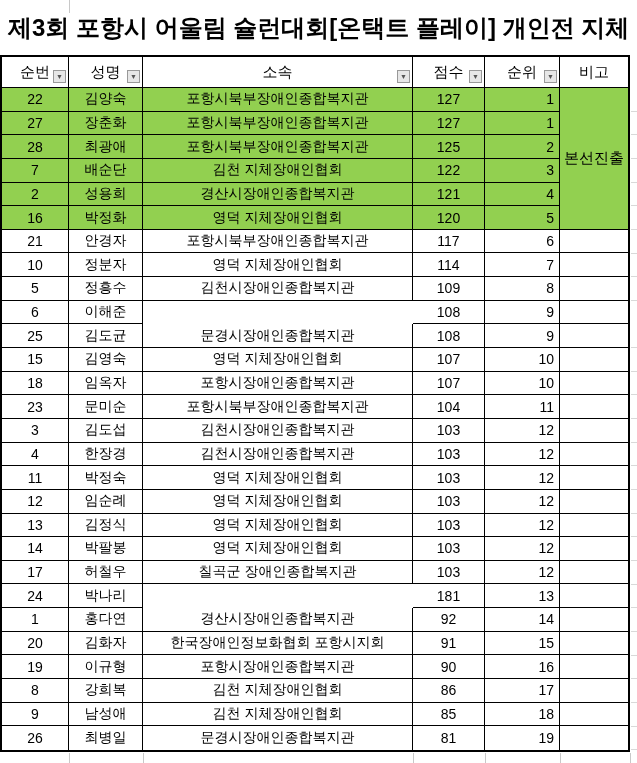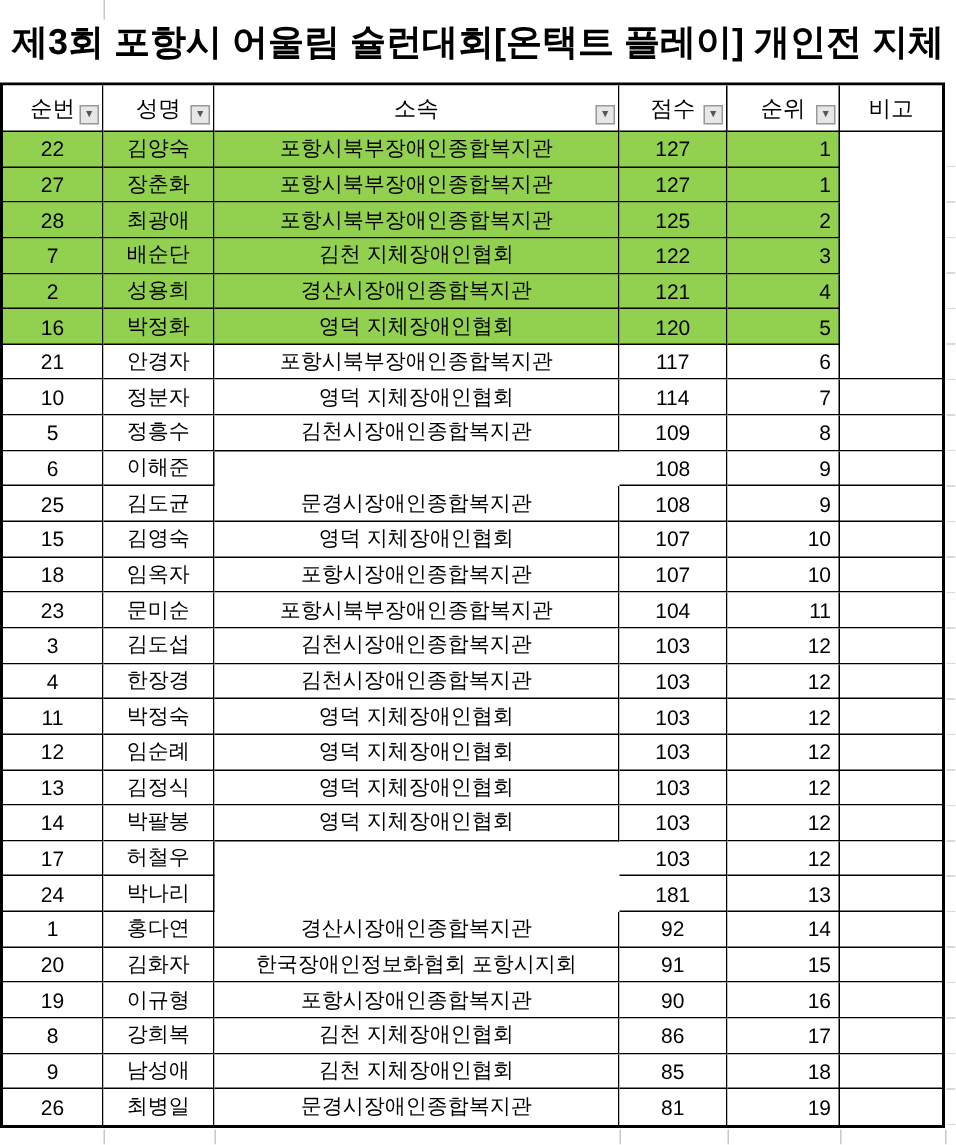--- a/index.html
+++ b/index.html
@@ -99,20 +99,21 @@
         </span>
       </div>
       <div class="cell hdr lastcol" style="grid-area: 1 / 6;">
         <span>비고</span>
       </div>
       <div class="cell  hl" style="grid-area: 2 / 1; text-align: right;">22</div>
       <div class="cell  hl" style="grid-area: 2 / 2;">김양숙</div>
       <div class="cell  hl" style="grid-area: 2 / 3;">포항시북부장애인종합복지관</div>
       <div class="cell  hl" style="grid-area: 2 / 4;">127</div>
       <div class="cell rank hl" style="grid-area: 2 / 5;">1</div>
+      <div class="cell lastcol hl note-merged" style="grid-area: 2 / 6 / span 6;">본선진출</div>
       <div class="cell  hl" style="grid-area: 3 / 1;">27</div>
       <div class="cell  hl" style="grid-area: 3 / 2;">장춘화</div>
       <div class="cell  hl" style="grid-area: 3 / 3;">포항시북부장애인종합복지관</div>
       <div class="cell  hl" style="grid-area: 3 / 4;">127</div>
       <div class="cell rank hl" style="grid-area: 3 / 5;">1</div>
       <div class="cell  hl" style="grid-area: 4 / 1;">28</div>
       <div class="cell  hl" style="grid-area: 4 / 2;">최광애</div>
       <div class="cell  hl" style="grid-area: 4 / 3;">포항시북부장애인종합복지관</div>
       <div class="cell  hl" style="grid-area: 4 / 4;">125</div>
       <div class="cell rank hl" style="grid-area: 4 / 5;">2</div>
@@ -209,20 +210,21 @@
       <div class="cell rank" style="grid-area: 20 / 5;">12</div>
       <div class="cell lastcol" style="grid-area: 20 / 6;"></div>
       <div class="cell " style="grid-area: 21 / 1;">14</div>
       <div class="cell " style="grid-area: 21 / 2;">박팔봉</div>
       <div class="cell " style="grid-area: 21 / 3;">영덕 지체장애인협회</div>
       <div class="cell " style="grid-area: 21 / 4;">103</div>
       <div class="cell rank" style="grid-area: 21 / 5;">12</div>
       <div class="cell lastcol" style="grid-area: 21 / 6;"></div>
       <div class="cell " style="grid-area: 22 / 1;">17</div>
       <div class="cell " style="grid-area: 22 / 2;">허철우</div>
+      <div class="cell " style="grid-area: 22 / 3;">칠곡군 장애인종합복지관</div>
       <div class="cell " style="grid-area: 22 / 4;">103</div>
       <div class="cell rank" style="grid-area: 22 / 5;">12</div>
       <div class="cell lastcol" style="grid-area: 22 / 6;"></div>
       <div class="cell " style="grid-area: 23 / 1;">24</div>
       <div class="cell " style="grid-area: 23 / 2;">박나리</div>
       <div class="cell " style="grid-area: 23 / 4;">181</div>
       <div class="cell rank" style="grid-area: 23 / 5;">13</div>
       <div class="cell lastcol" style="grid-area: 23 / 6;"></div>
       <div class="cell " style="grid-area: 24 / 1;">1</div>
       <div class="cell " style="grid-area: 24 / 2;">홍다연</div>

